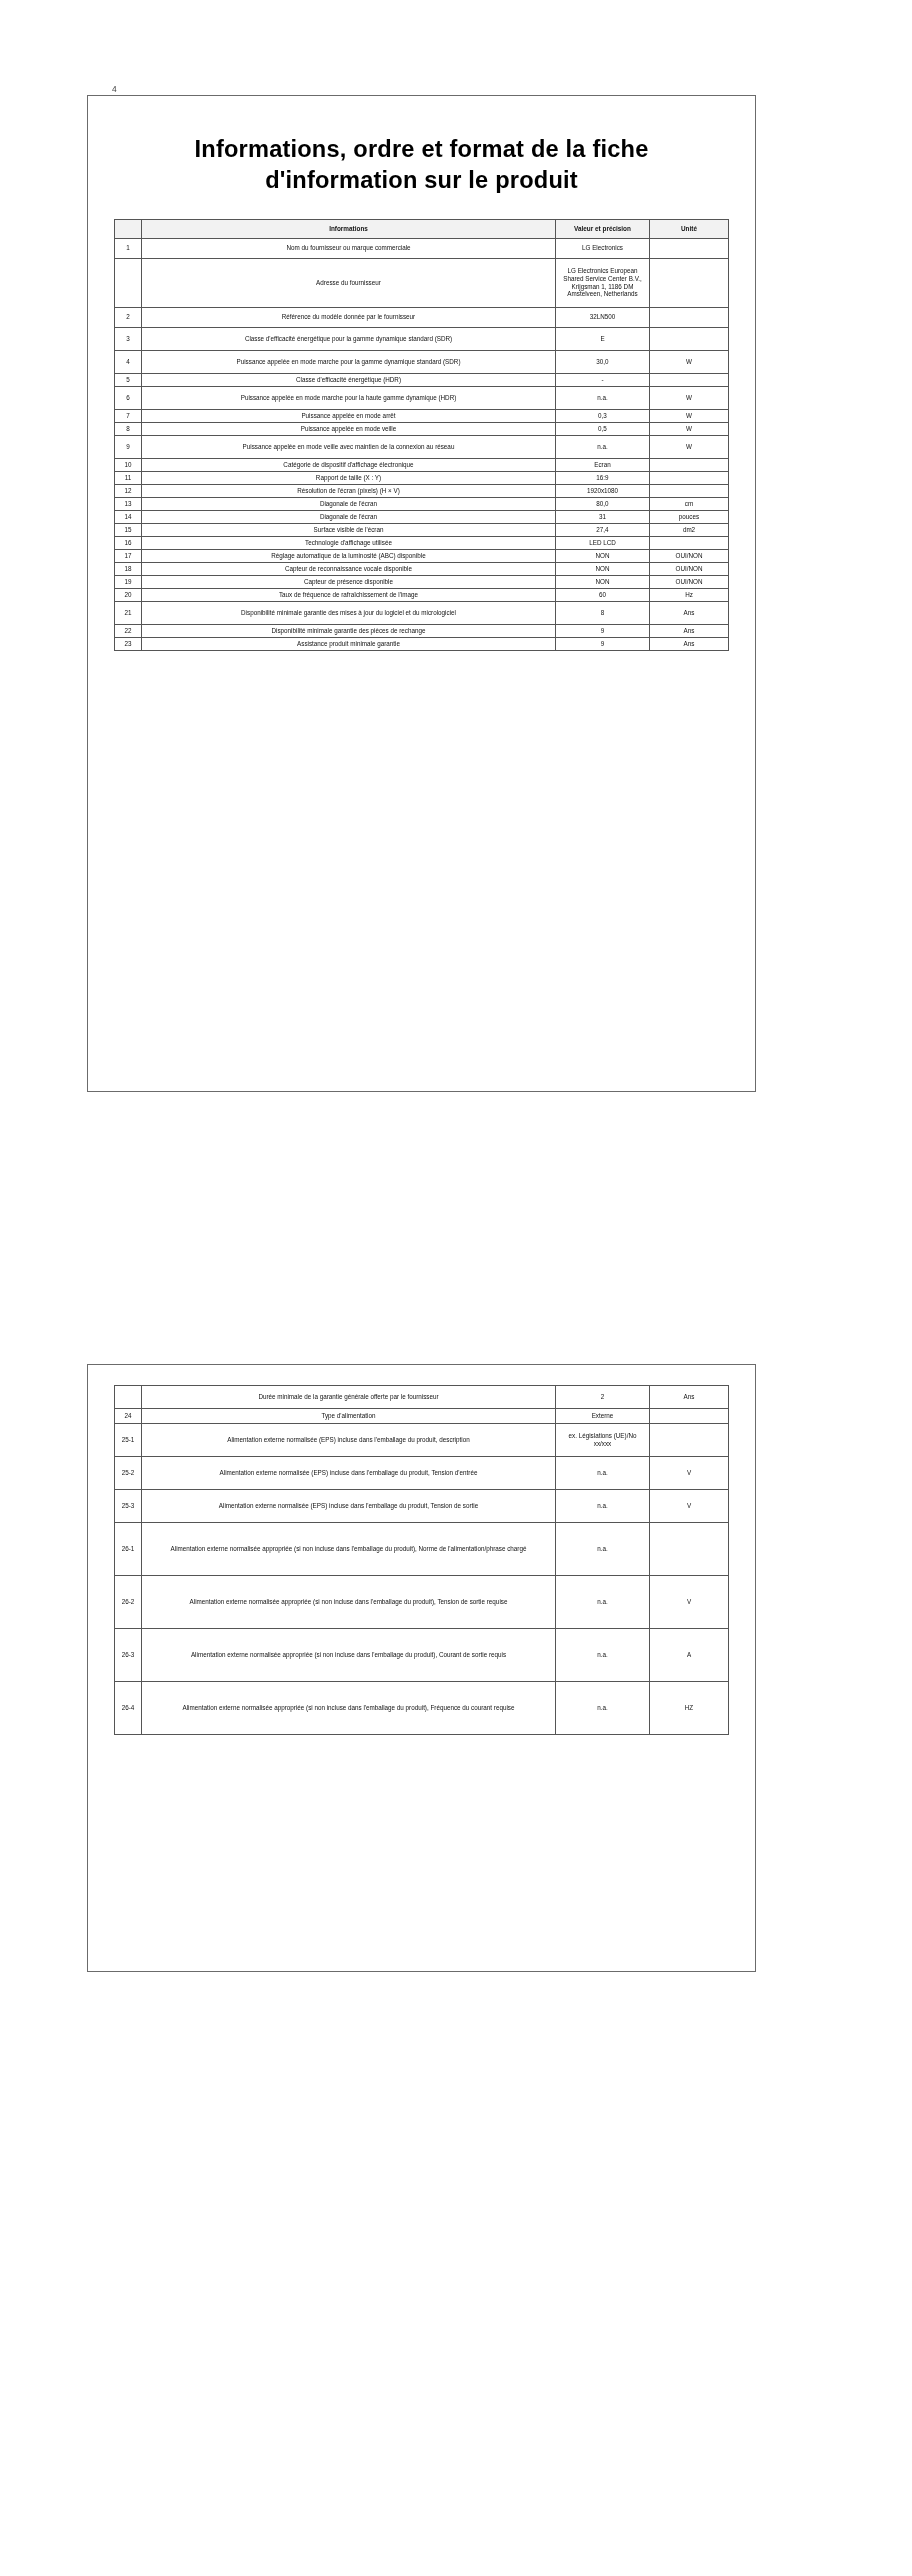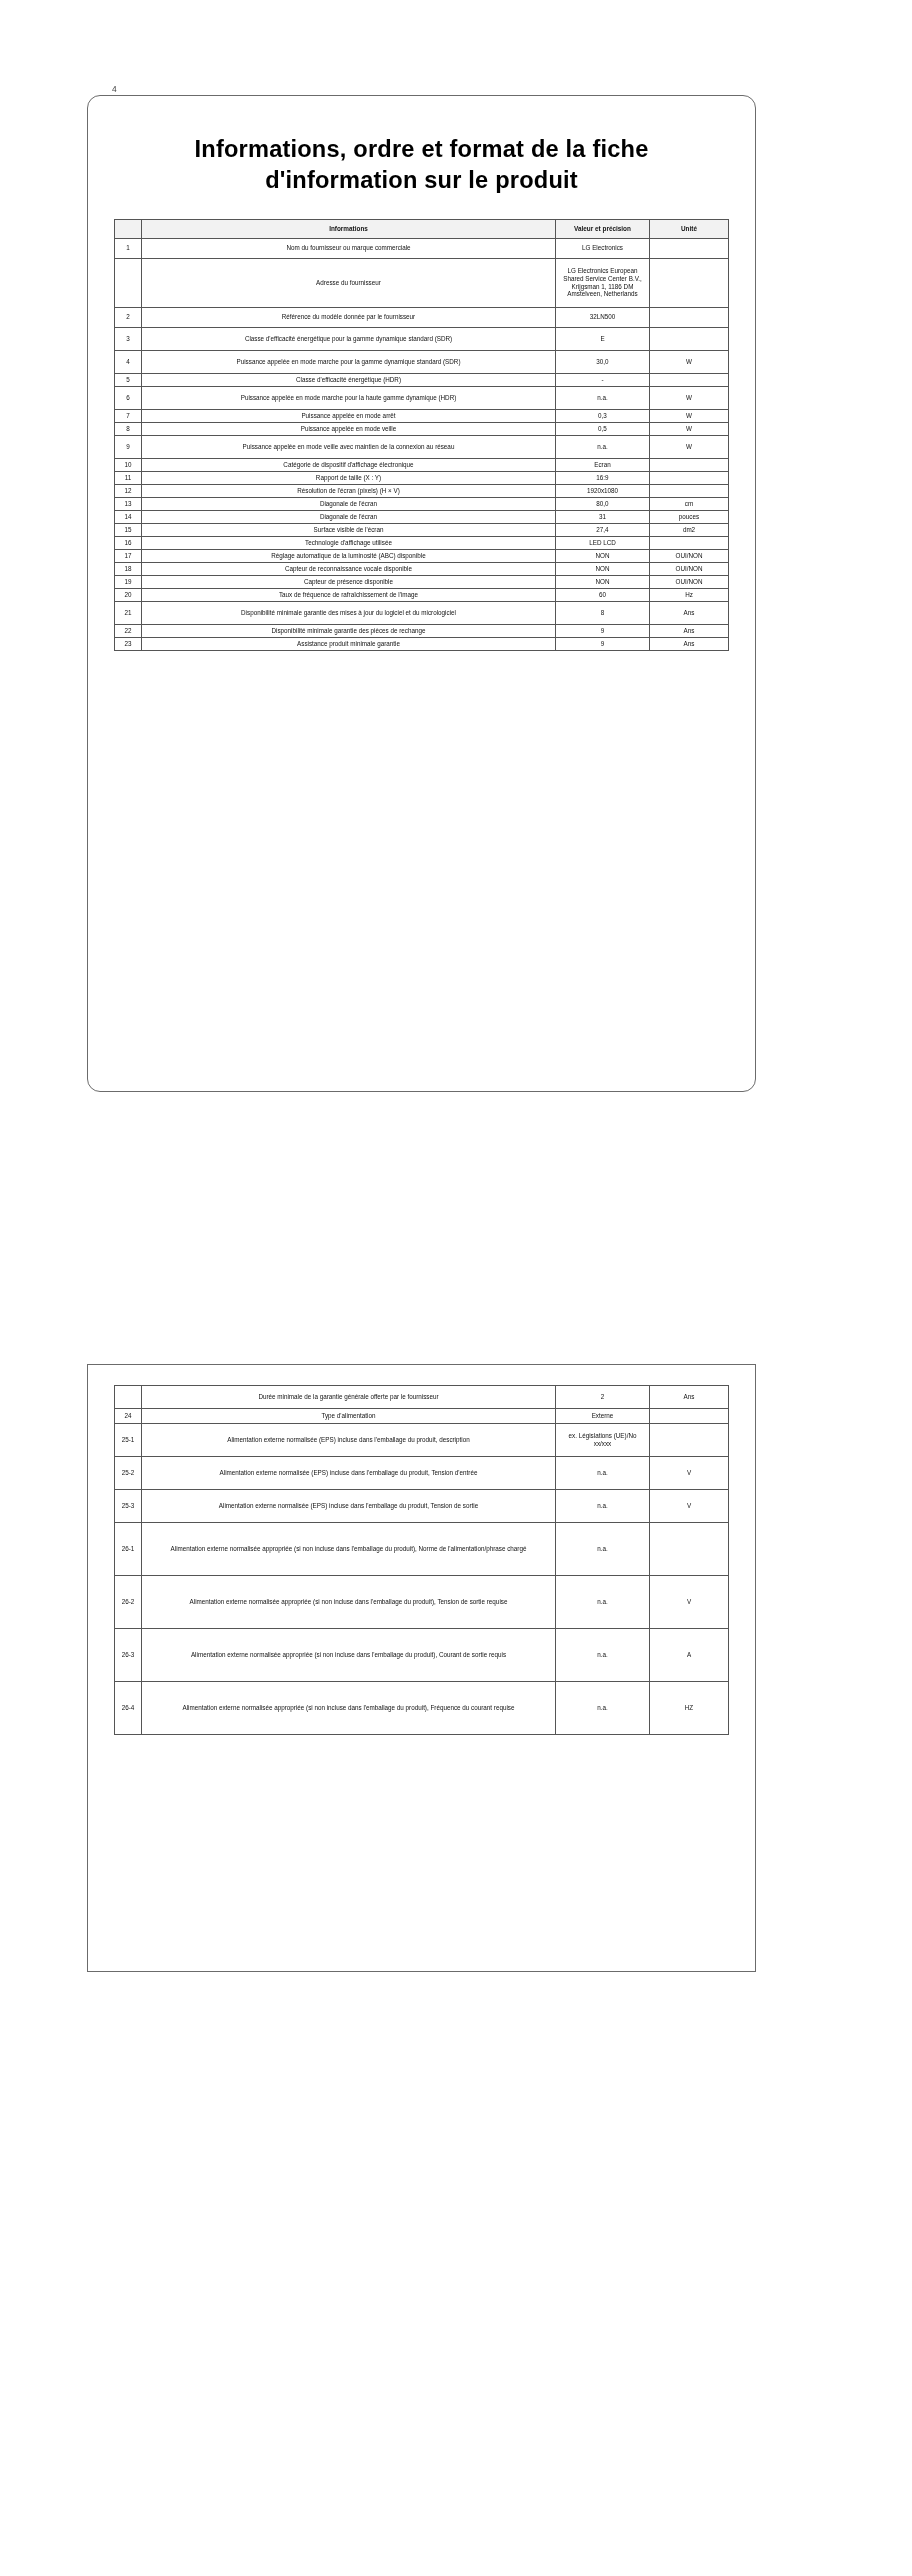--- a/index.html
+++ b/index.html
@@ -27,21 +27,20 @@
     border: 0.8px solid #6b6b6b;
     background: #fff;
     box-sizing: border-box;
   }
   #sheet-one {
     left: 87px;
     top: 95px;
     width: 669px;
     height: 997px;
     padding: 21px 26px 30px 26px;
-    border-radius: 13px;
   }
   #sheet-two {
     left: 87px;
     top: 1364px;
     width: 669px;
     height: 608px;
     padding: 20px 26px 15px 26px;
   }
 
   .corner-mark {

